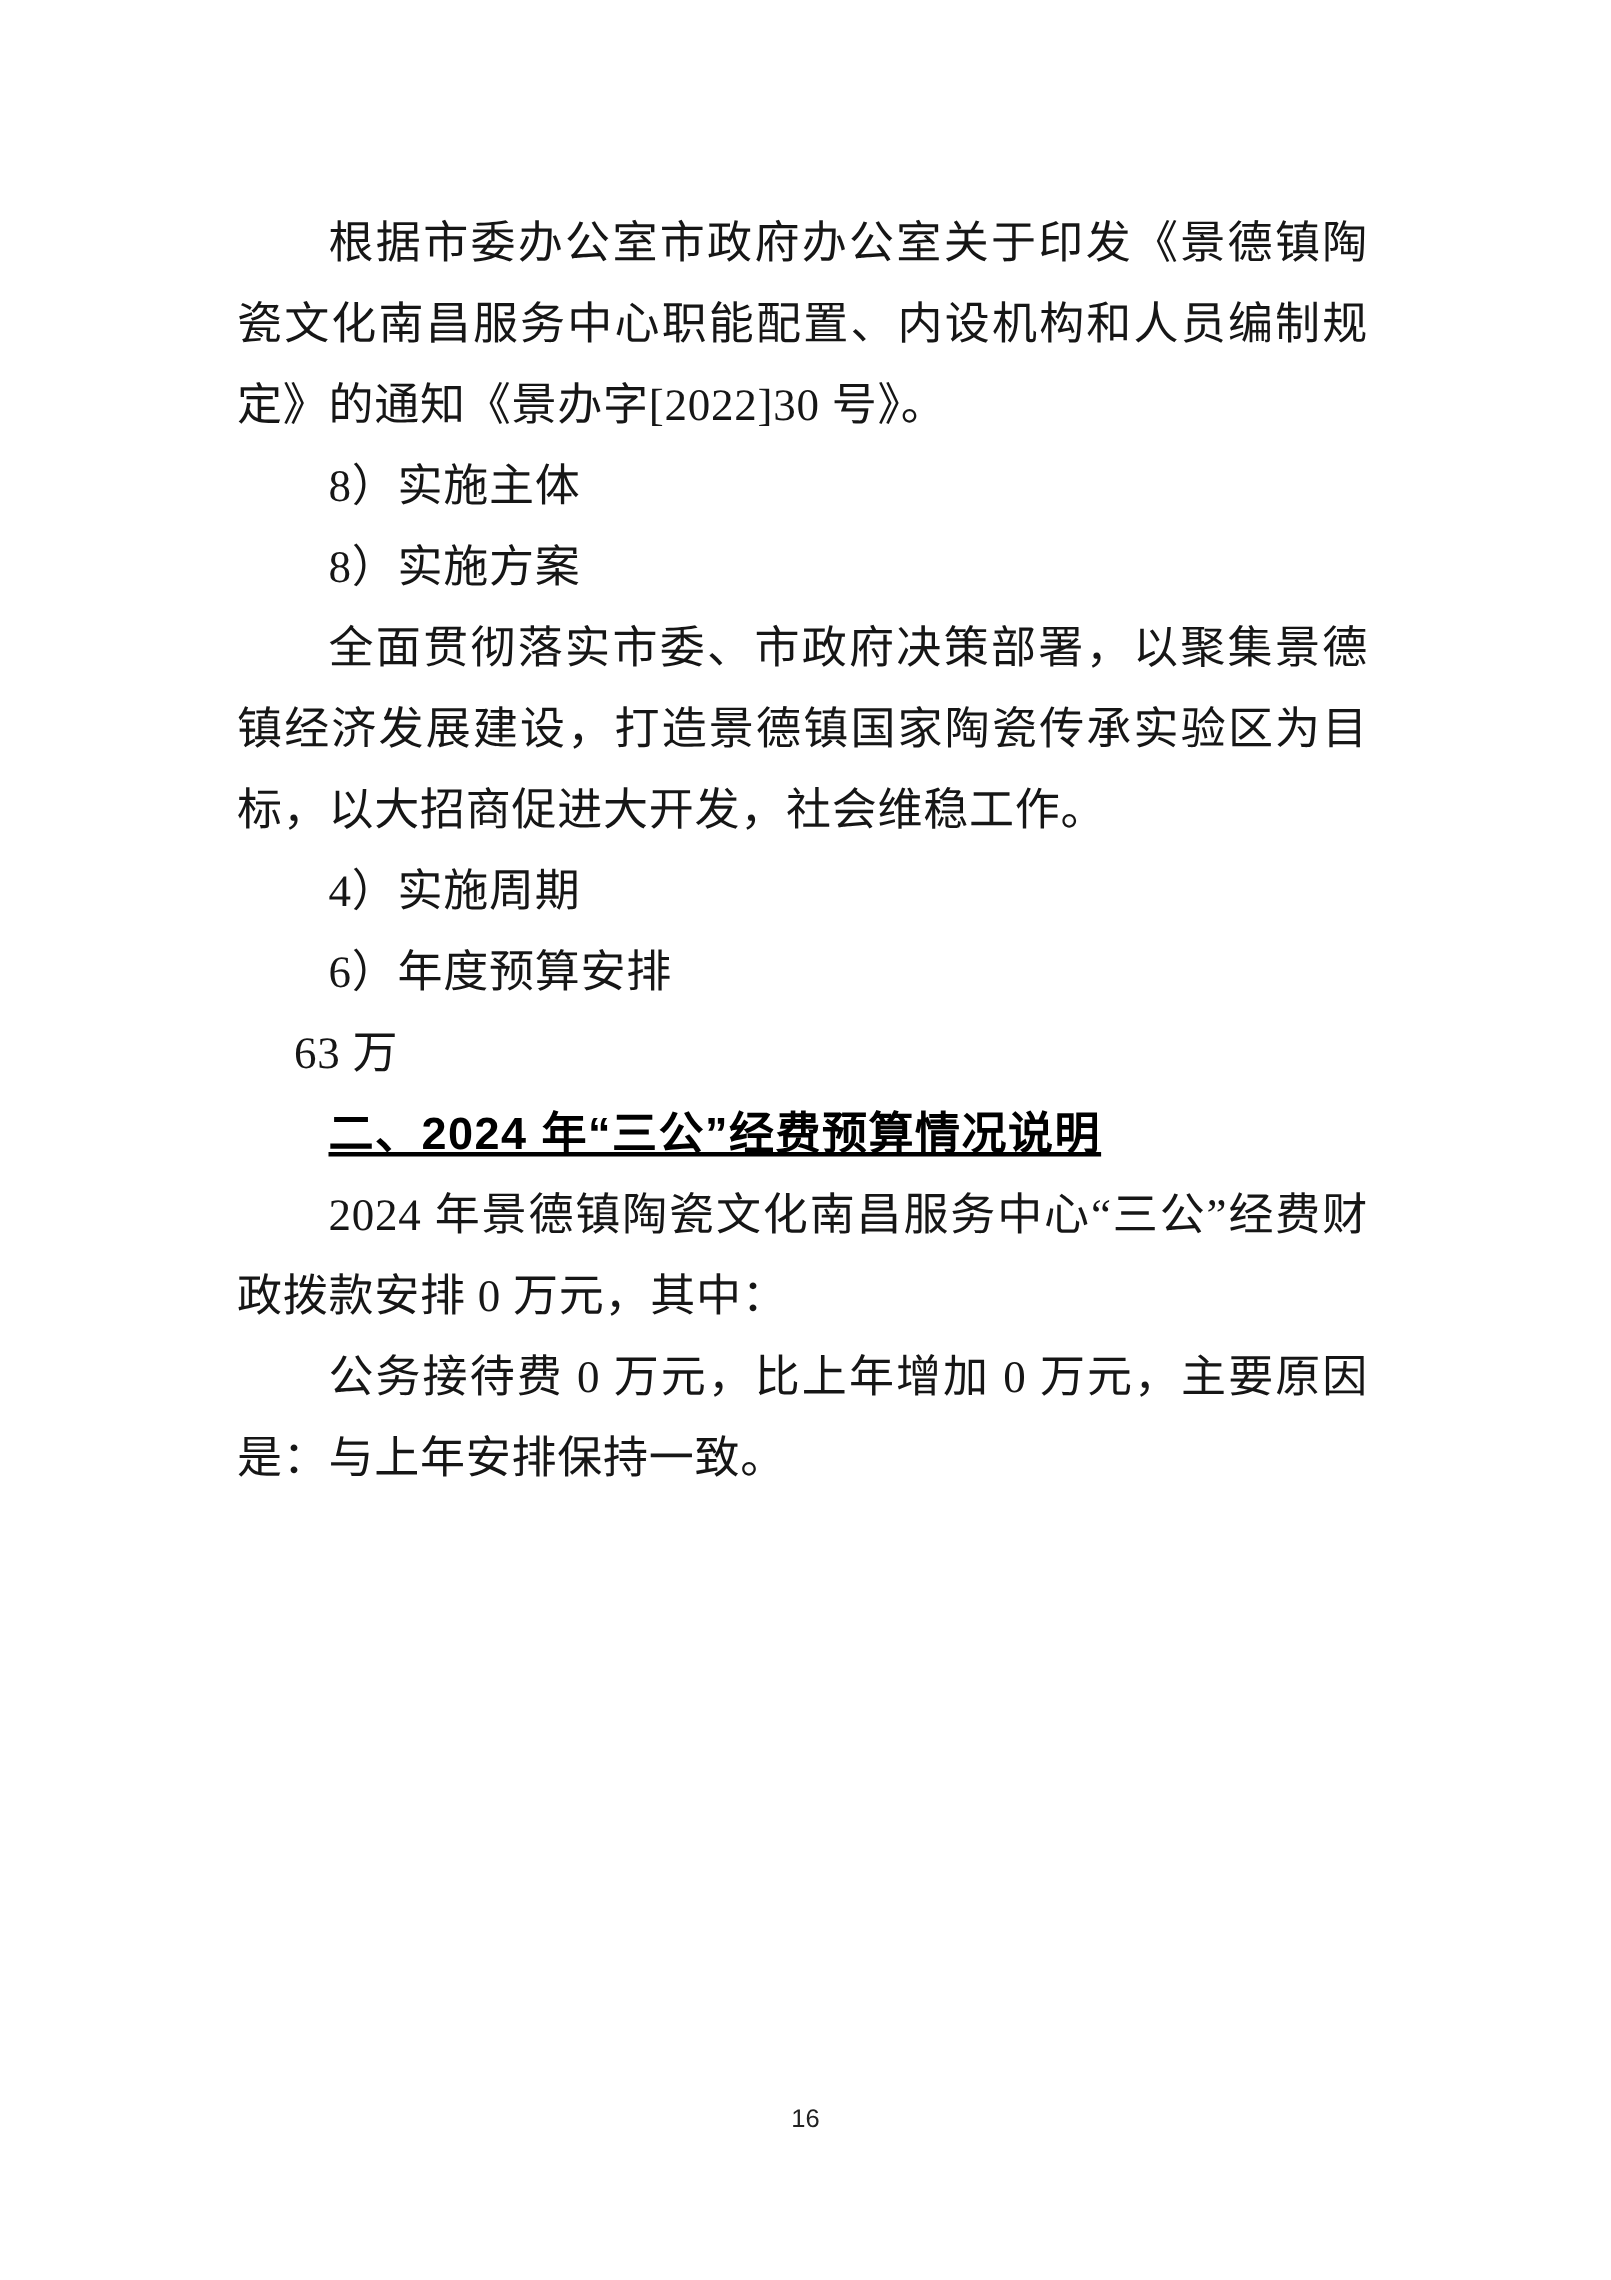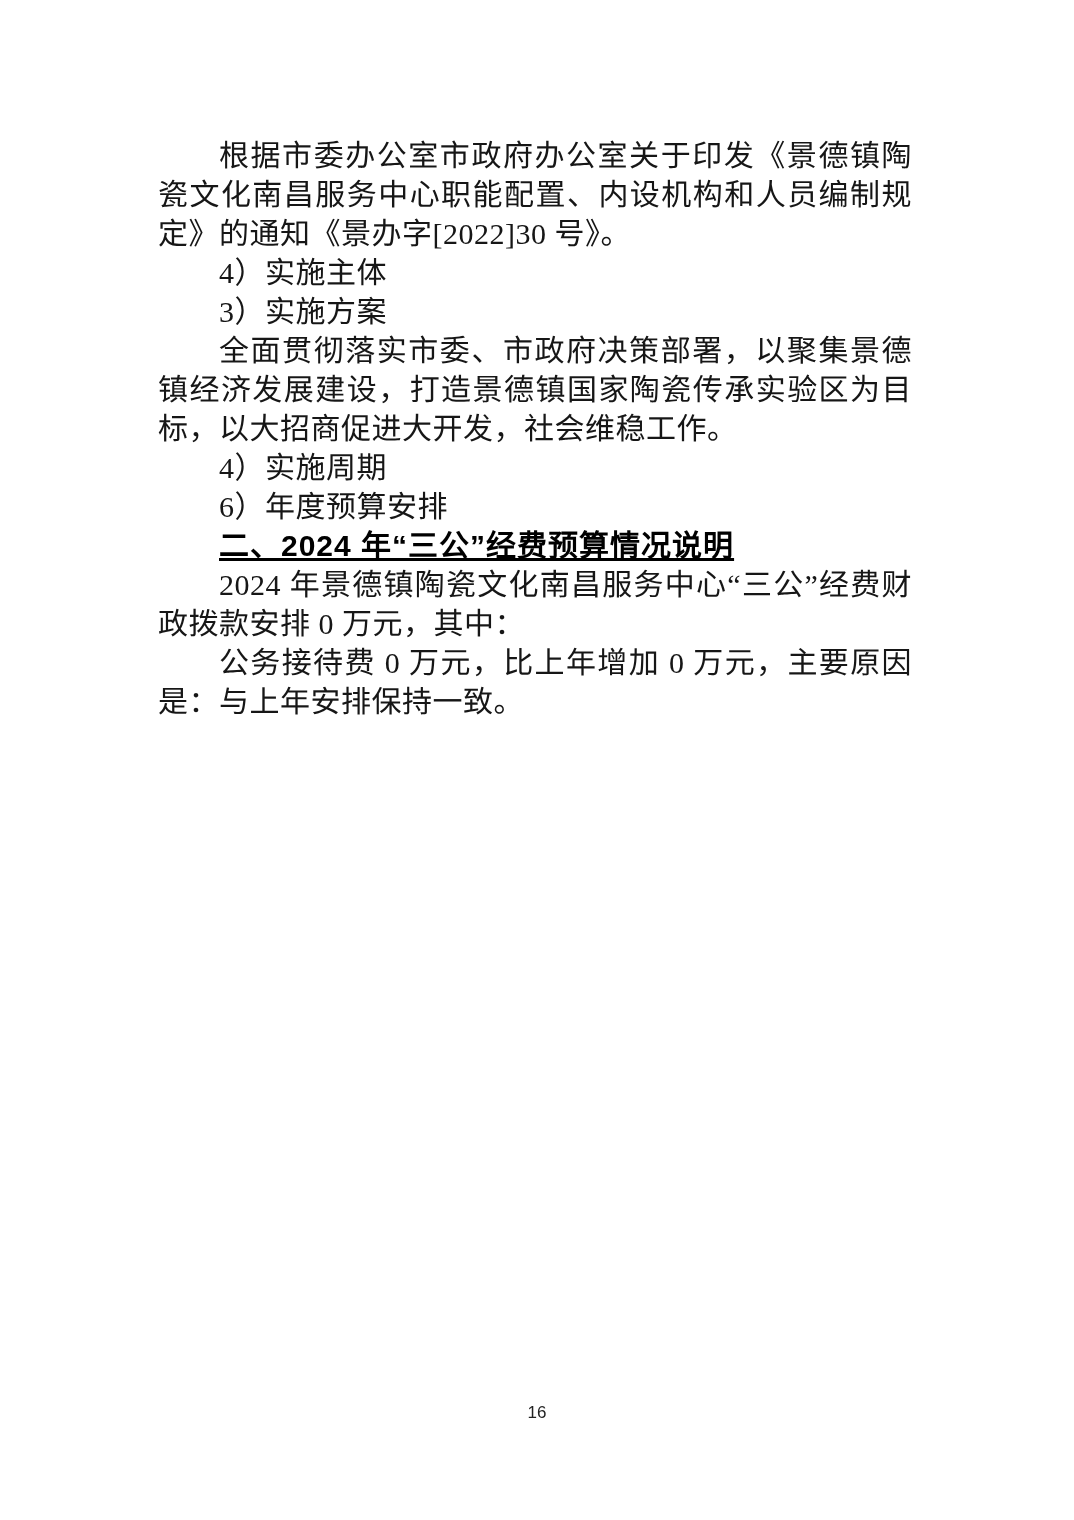--- a/index.html
+++ b/index.html
@@ -15,21 +15,21 @@
     overflow: hidden;
     font-family: "Liberation Serif", "DejaVu Serif", serif;
     color: #161616;
   }
   .content {
     position: absolute;
     left: 158px;
     top: 136px;
     width: 754px;
     font-size: 30px;
-    line-height: 39px;
+    line-height: 54px;
     text-align: justify;
     letter-spacing: 0.5px;
   }
   .content p {
     margin: 0;
     padding: 0;
   }
   
   .ind2 { text-indent: 61px; }
   
@@ -58,32 +58,33 @@
   }
 </style>
 </head>
 <body>
 
 <div class="page">
   <div class="content">
 
     <p class="ind2">根据市委办公室市政府办公室关于印发《景德镇陶瓷文化南昌服务中心职能配置、内设机构和人员编制规定》的通知《景办字[2022]30 号》。</p>
 
-    <p class="ind2">4）实施主体</p>
+    <p class="ind2">8）实施主体</p>
 
 
-    <p class="ind2">3）实施方案</p>
+    <p class="ind2">8）实施方案</p>
 
     <p class="ind2">全面贯彻落实市委、市政府决策部署，以聚集景德镇经济发展建设，打造景德镇国家陶瓷传承实验区为目标，以大招商促进大开发，社会维稳工作。</p>
 
     <p class="ind2">4）实施周期</p>
 
 
     <p class="ind2">6）年度预算安排</p>
 
+    <p class="ind-budget">63 万</p>
 
     <p class="heading">二、2024 年“三公”经费预算情况说明</p>
 
     <p class="ind2">2024 年景德镇陶瓷文化南昌服务中心“三公”经费财政拨款安排 0 万元，其中：</p>
 
 
     <p class="ind2">公务接待费 0 万元，比上年增加 0 万元，主要原因是：与上年安排保持一致。</p>
 
 
   </div>

